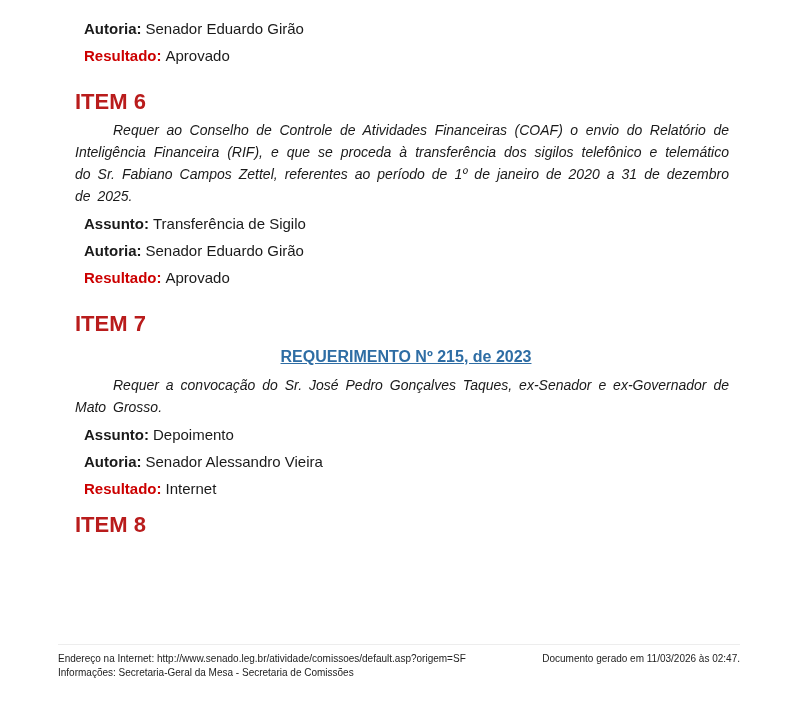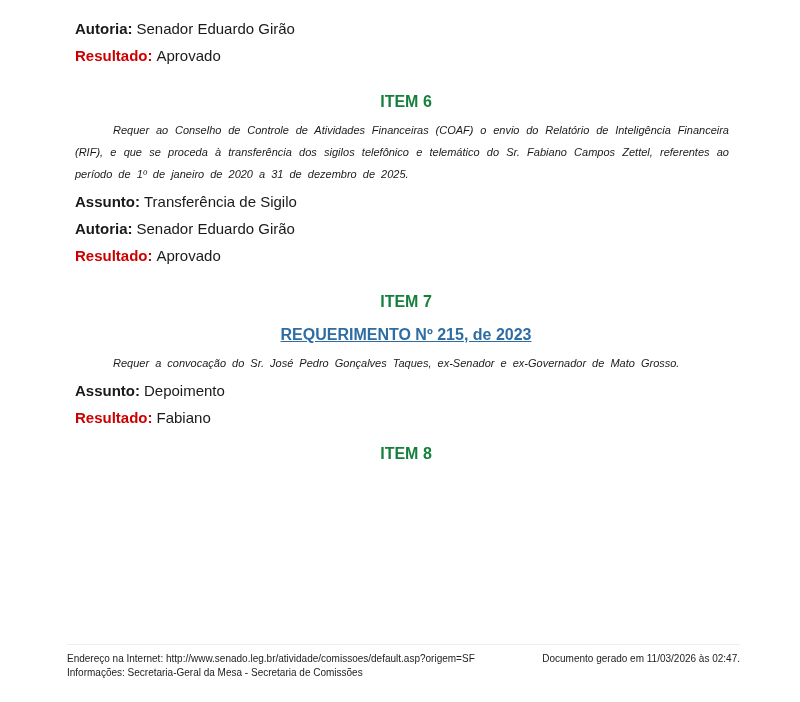--- a/index.html
+++ b/index.html
@@ -17,60 +17,60 @@
     color: var(--text);
     position: relative;
     overflow: hidden;
   }
   .content {
     padding: 12px 63px 0 75px;
   }
   .kv {
     font-size: 15px;
     line-height: 20px;
-    margin: 7px 0;
+    margin: 7px 9px;
   }
   .kv .label {
     font-weight: bold;
     margin-right: 4px;
   }
   .kv .label.result {
     color: var(--result-red);
   }
   .item-heading {
-    text-align: center;
+    text-align: left;
     font-weight: bold;
-    font-size: 16px;
+    font-size: 22px;
     line-height: 20px;
     margin: 26px 0 0 0;
-    color: #15803d;
+    color: #b91c1c;
   }
   .req-link {
     display: block;
     text-align: center;
     font-weight: bold;
     font-size: 16px;
     line-height: 20px;
     margin: 13px 0 0 0;
     color: var(--link-blue);
     text-decoration: underline;
     cursor: pointer;
   }
   .ementa {
     font-style: italic;
     text-align: justify;
     text-indent: 38px;
-    font-size: 11px;
+    font-size: 14px;
     line-height: 22px;
     word-spacing: 3px;
     margin: 7px 8px 4px 0;
   }
   .footer {
     position: absolute;
-    left: 67px;
+    left: 58px;
     right: 60px;
     bottom: 22px;
     display: flex;
     justify-content: space-between;
     align-items: flex-start;
     border-top: 1px solid #ededed;
     padding-top: 7px;
     font-size: 10px;
     line-height: 14px;
     color: #222;
@@ -105,21 +105,24 @@
   </div>
 
   <div>
     <div class="item-heading">ITEM 7</div>
     <a class="req-link">REQUERIMENTO Nº 215, de 2023</a>
     <p class="ementa">Requer a convocação do Sr. José Pedro Gonçalves Taques, ex-Senador e ex-Governador de Mato Grosso.</p>
     <div class="kv">
       <span class="label">Assunto:</span><span>Depoimento</span>
     </div>
     <div class="kv">
-      <span class="label result">Resultado:</span><span>Fabiano</span>
+      <span class="label">Autoria:</span><span>Senador Alessandro Vieira</span>
+    </div>
+    <div class="kv">
+      <span class="label result">Resultado:</span><span>Internet</span>
     </div>
   </div>
 
   <div class="item-heading" style="margin-top:16px">ITEM 8</div>
 
 </div>
 
 <div class="footer">
   <div class="left">
     <div>Endereço na Internet: http://www.senado.leg.br/atividade/comissoes/default.asp?origem=SF</div>

